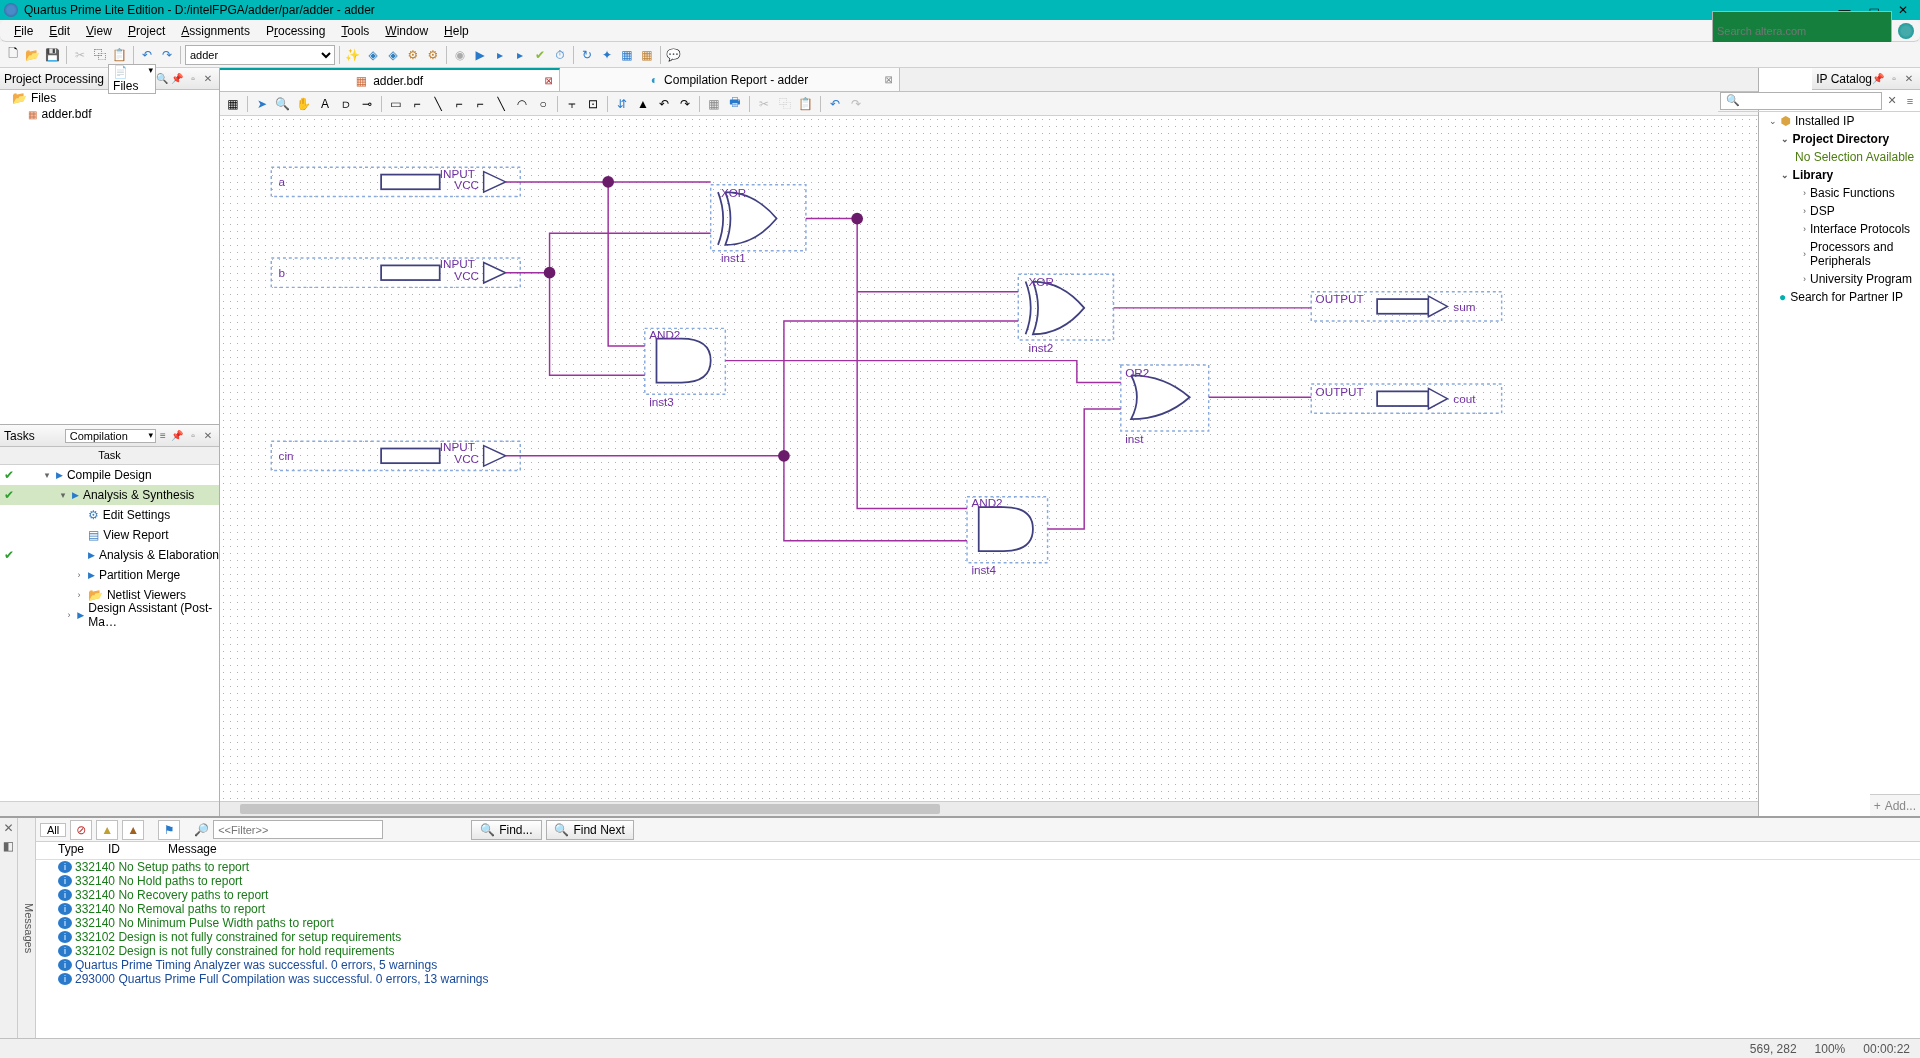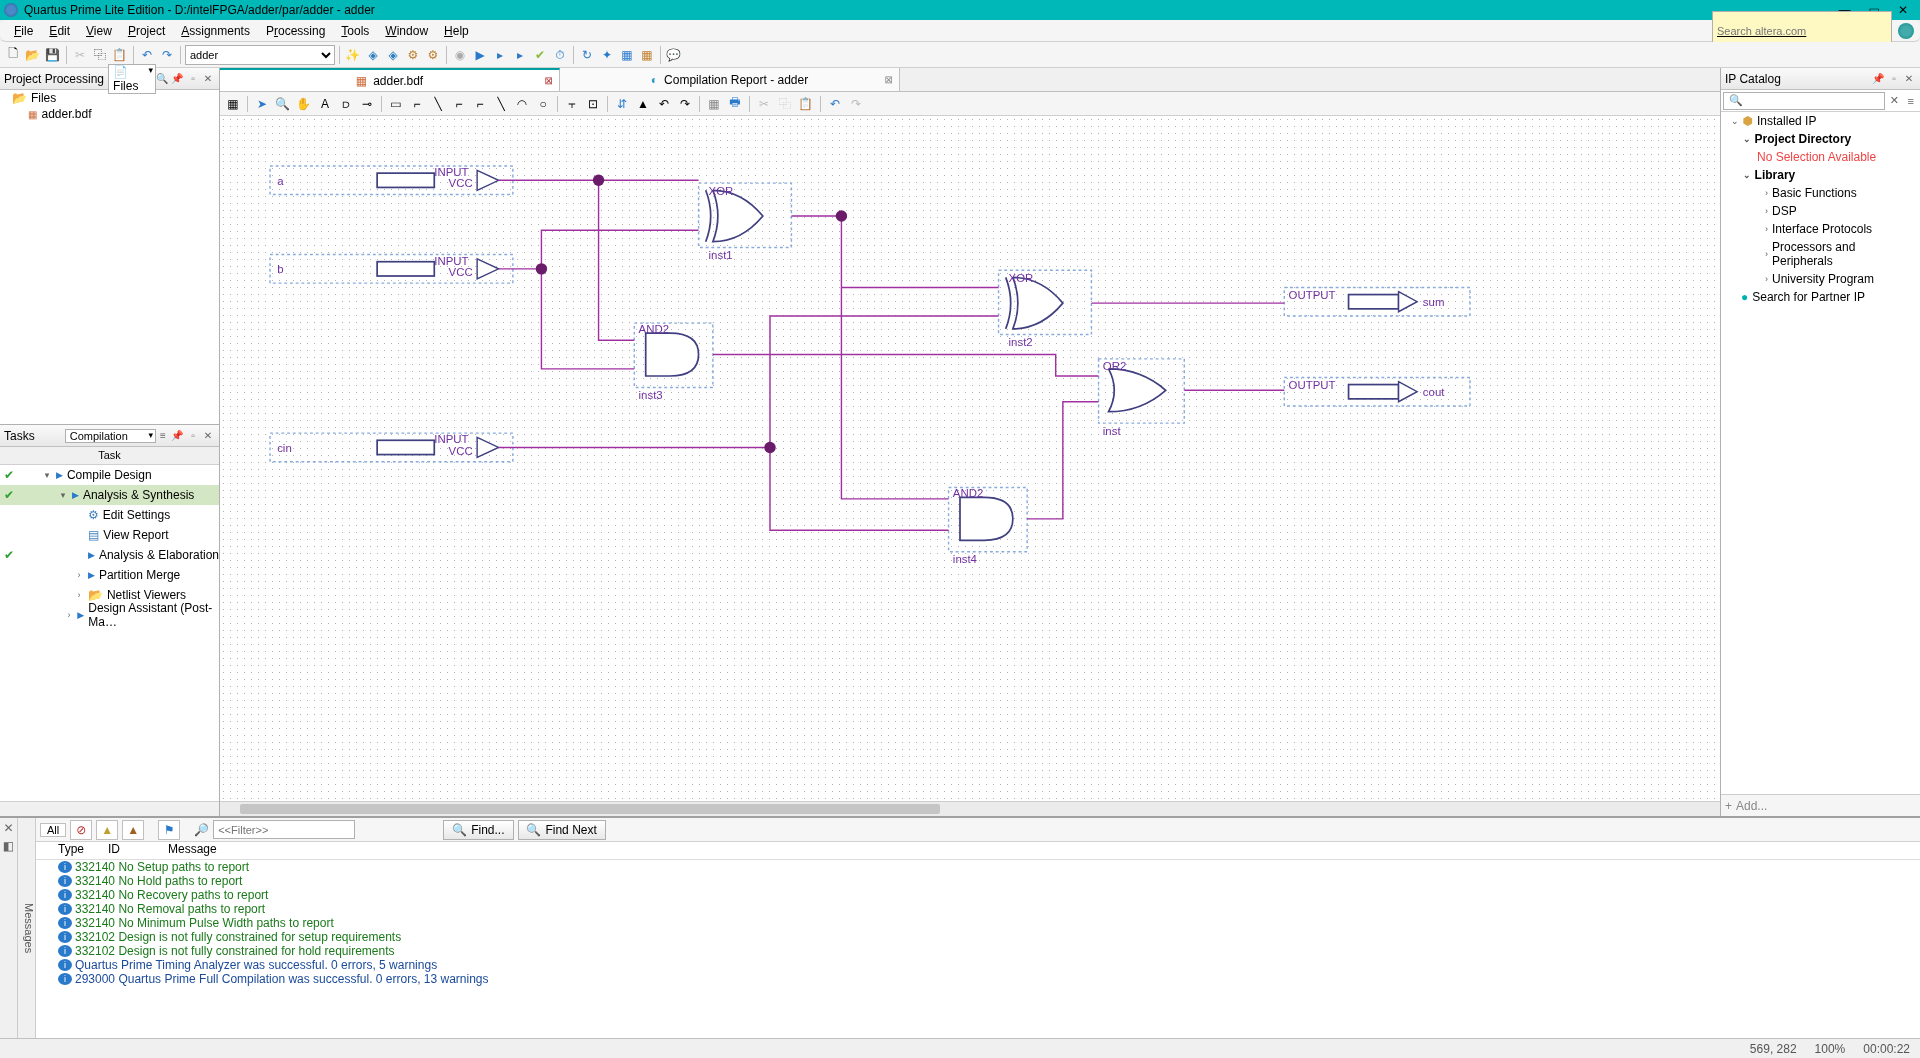--- a/index.html
+++ b/index.html
@@ -9,21 +9,21 @@
 .titlebar { background: #00b8b8; height: 20px; display: flex; align-items: center; color: #000; padding: 0 4px; }
 .titlebar .icon { width: 14px; height: 14px; background: radial-gradient(circle,#4a8ac9 40%,#2c5a8a 100%); border-radius: 50%; margin-right: 6px; }
 .titlebar .title { flex: 1; font-size: 12px; }
 .titlebar .winbtns { display: flex; gap: 18px; padding-right: 8px; font-size: 13px; }
 .titlebar .winbtns span { cursor: default; }
 
 
 .menubar { background: #f5f5f5; height: 22px; display: flex; align-items: center; padding: 0 6px; border-bottom: 1px solid #d0d0d0; border-radius: 6px; }
 .menubar .item { padding: 2px 8px; }
 .menubar .item u { text-decoration: underline; }
-.menubar .search { margin-left: auto; width: 180px; height: 18px; border: 1px solid #b0b0b0; padding: 19px 4px; font-size: 11px; background: #fef9c3; text-decoration: underline; }
+.menubar .search { margin-left: auto; width: 180px; height: 18px; border: 1px solid #b0b0b0; padding: 19px 4px; font-size: 11px; background: #15803d; }
 .menubar .globe { width: 16px; height: 16px; background: radial-gradient(circle,#4aa 40%,#088 100%); border-radius: 50%; margin-left: 6px; }
 
 
 .toolbar { background: #f5f5f5; height: 26px; display: flex; align-items: center; padding: 2px 4px; border-bottom: 1px solid #d0d0d0; gap: 2px; }
 .toolbar .btn { width: 18px; height: 18px; display: flex; align-items: center; justify-content: center; border: 1px solid transparent; font-size: 12px; }
 .toolbar .sep { width: 1px; height: 18px; background: #c0c0c0; margin: 0 2px; }
 .toolbar select { height: 20px; width: 150px; font-size: 11px; border: 1px solid #b0b0b0; background: #fff; }
 
 
 .main { flex: 1; display: flex; min-height: 0; }
@@ -73,41 +73,41 @@
 .schem .wire { stroke: #a030a0; stroke-width: 1; fill: none; }
 .schem .node { fill: #6a1b6a; }
 .schem .gatebox { stroke: #88aadd; stroke-width: 1; stroke-dasharray: 2 2; fill: none; }
 .schem .gateshape { stroke: #404080; stroke-width: 1.2; fill: #fff; }
 .schem .pinbox { stroke: #88aadd; stroke-width: 1; stroke-dasharray: 2 2; fill: none; }
 .schem .pintri { stroke: #404080; stroke-width: 1; fill: #fff; }
 .hscroll2 { height: 15px; background: #ebebeb; border-top:1px solid #ccc; position: relative; }
 .hscroll2 .thumb { position: absolute; left: 20px; width: 700px; top: 2px; bottom: 2px; background: #c5c5c5; border-radius: 2px; }
 
 
-.rightcol { width: 200px; display: flex; flex-direction: column; border-left: 1px solid #b0b0b0; background: #fff; }
+.rightcol { width: 162px; display: flex; flex-direction: column; border-left: 1px solid #b0b0b0; background: #fff; align-items: flex-end; }
 .ipsearch { height: 22px; border-bottom: 1px solid #d0d0d0; display: flex; align-items: center; padding: 2px; gap: 2px; }
 .ipsearch input { flex: 1; border: 1px solid #b0b0b0; height: 18px; padding-left: 18px; font-size: 11px; }
 .ipsearch .mag { position: absolute; margin-left: 6px; color: #2a7acc; font-size: 11px; }
 .ipsearch .xbtn, .ipsearch .listbtn { width: 16px; text-align:center; color:#666; font-size:11px; }
 .iptree { flex: 1; overflow: auto; font-size: 11px; }
 .iptree .row { padding: 2px 4px 2px 10px; display: flex; align-items: center; gap: 4px; }
 .iptree .row.b { font-weight: bold; padding-left: 22px; }
 .iptree .row.l2 { padding-left: 36px; color: #444; }
 .iptree .row.l3 { padding-left: 44px; }
 .iptree .caret { font-size: 9px; color: #555; }
 .addbar { height: 22px; border-top:1px solid #ccc; background: #f5f5f5; display:flex; align-items:center; padding: 0 4px; gap:4px; color:#888; font-size:11px;}
 
 
 .msgpane { height: 222px; border-top: 2px solid #a0a0a0; background: #fff; display: flex; }
 .msgpane .xcol { width: 18px; background: #f0f0f0; border-right: 1px solid #ccc; display: flex; flex-direction: column; align-items: center; padding-top: 3px; gap: 4px; font-size: 10px; color: #666; }
 .msgbody { flex: 1; display: flex; flex-direction: column; }
 .msgfilter { height: 24px; display: flex; align-items: center; gap: 4px; padding: 2px 4px; border-bottom: 1px solid #d0d0d0; background: #f6f6f6; }
 .msgfilter .fbtn { width: 22px; height: 20px; display: flex; align-items: center; justify-content: center; border: 1px solid #c0c0c0; background: #fff; font-size: 12px; }
 .msgfilter .allbtn { padding: 0 6px; border:1px solid #c0c0c0; background:#fff; font-size:11px; }
-.msgfilter input { width: 142px; height: 19px; border: 1px solid #b0b0b0; padding-left: 4px; font-size: 11px; }
+.msgfilter input { width: 170px; height: 19px; border: 1px solid #b0b0b0; padding-left: 4px; font-size: 11px; }
 .msgfilter .find { border:1px solid #b0b0b0; background:linear-gradient(#fff,#e8e8e8); padding:2px 8px; font-size:11px; display:flex; gap:4px; align-items:center; }
 .msghdr { height: 18px; background: #fff; border-bottom: 1px solid #ddd; display: flex; font-family: monospace; font-size: 12px; padding-left: 22px; }
 .msghdr span:nth-child(1){width:50px;} .msghdr span:nth-child(2){width:60px;}
 .msglines { flex: 1; overflow: auto; font-family: "Courier New", monospace; font-size: 12px; padding-left: 4px; }
 .msglines .line { display: flex; align-items: center; height: 14px; }
 .msglines .info { width: 14px; height: 12px; background: #2a7acc; border-radius: 50%; color: #fff; font-size: 9px; text-align: center; line-height: 12px; margin: 0 3px 0 18px; flex-shrink:0; }
 .msglines .grn { color: #1a7a1a; }
 .msglines .blu { color: #1a4a9a; }
 .msgtabs { height: 22px; background: #f0f0f0; border-top: 1px solid #ccc; display: flex; align-items: center; font-size: 11px; }
 .msgtabs .t { padding: 3px 12px; border-right: 1px solid #ccc; }
@@ -441,21 +441,21 @@
       <div class="row">
           <span class="caret">⌄</span>
           <span style="color:#d9a441">⬢</span>
           <span>Installed IP</span>
         </div>
       <div class="row b">
           <span class="caret">⌄</span>
           <span>Project Directory</span>
         </div>
       <div class="row l2">
-          <span style="color:#ef4444">No Selection Available</span>
+          <span style="color:#4d7c0f">No Selection Available</span>
         </div>
       <div class="row b">
           <span class="caret">⌄</span>
           <span>Library</span>
         </div>
       <div class="row l3">
           <span class="caret">›</span>
           <span>Basic Functions</span>
         </div>
       <div class="row l3">

